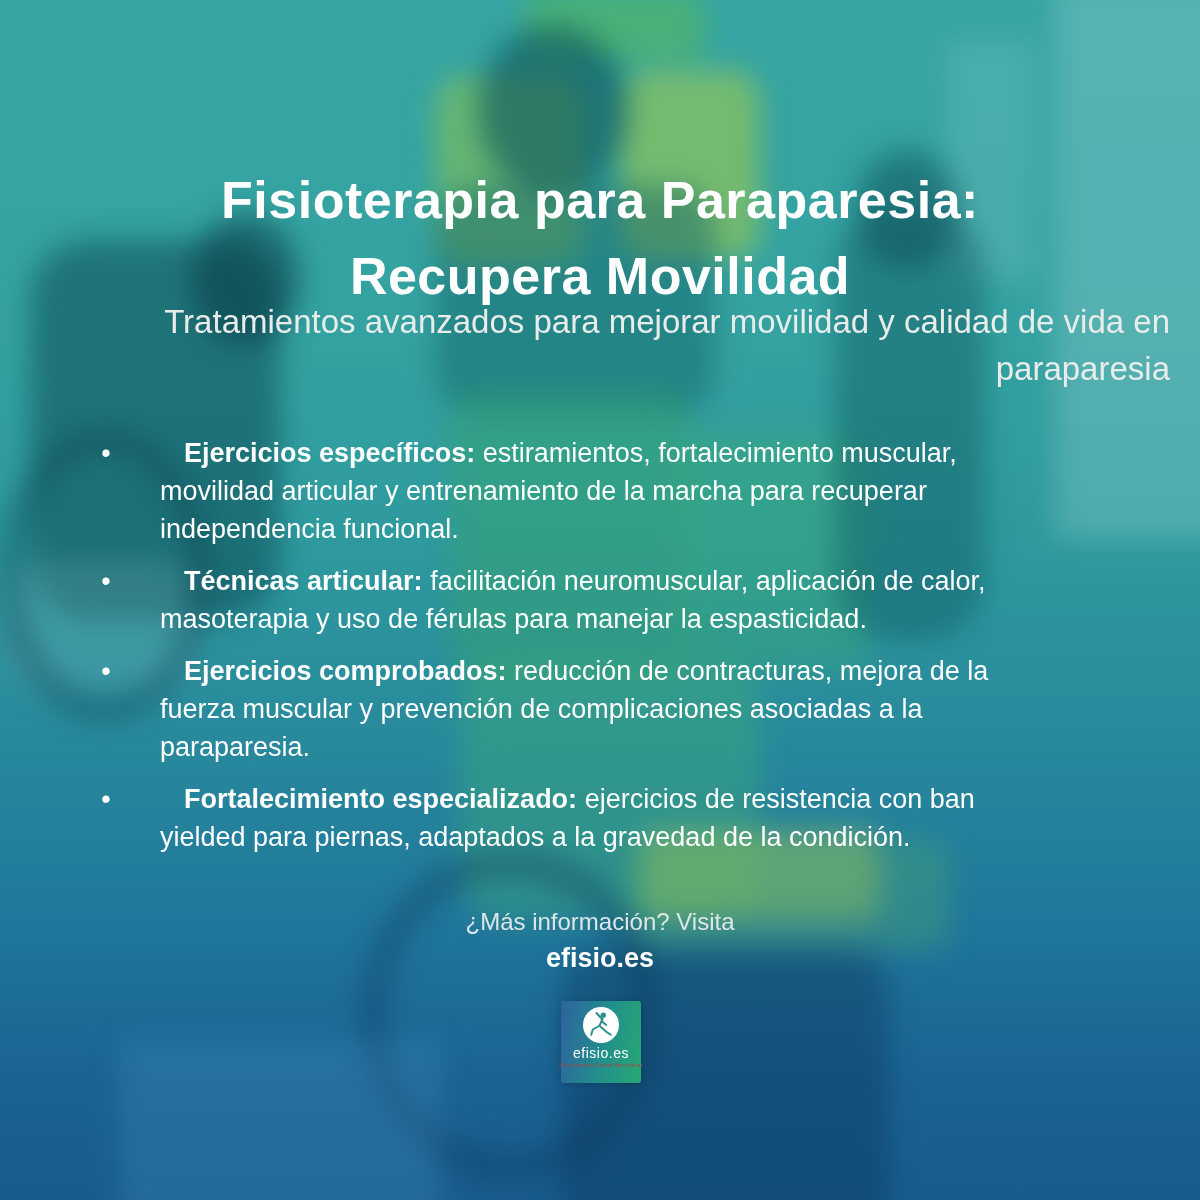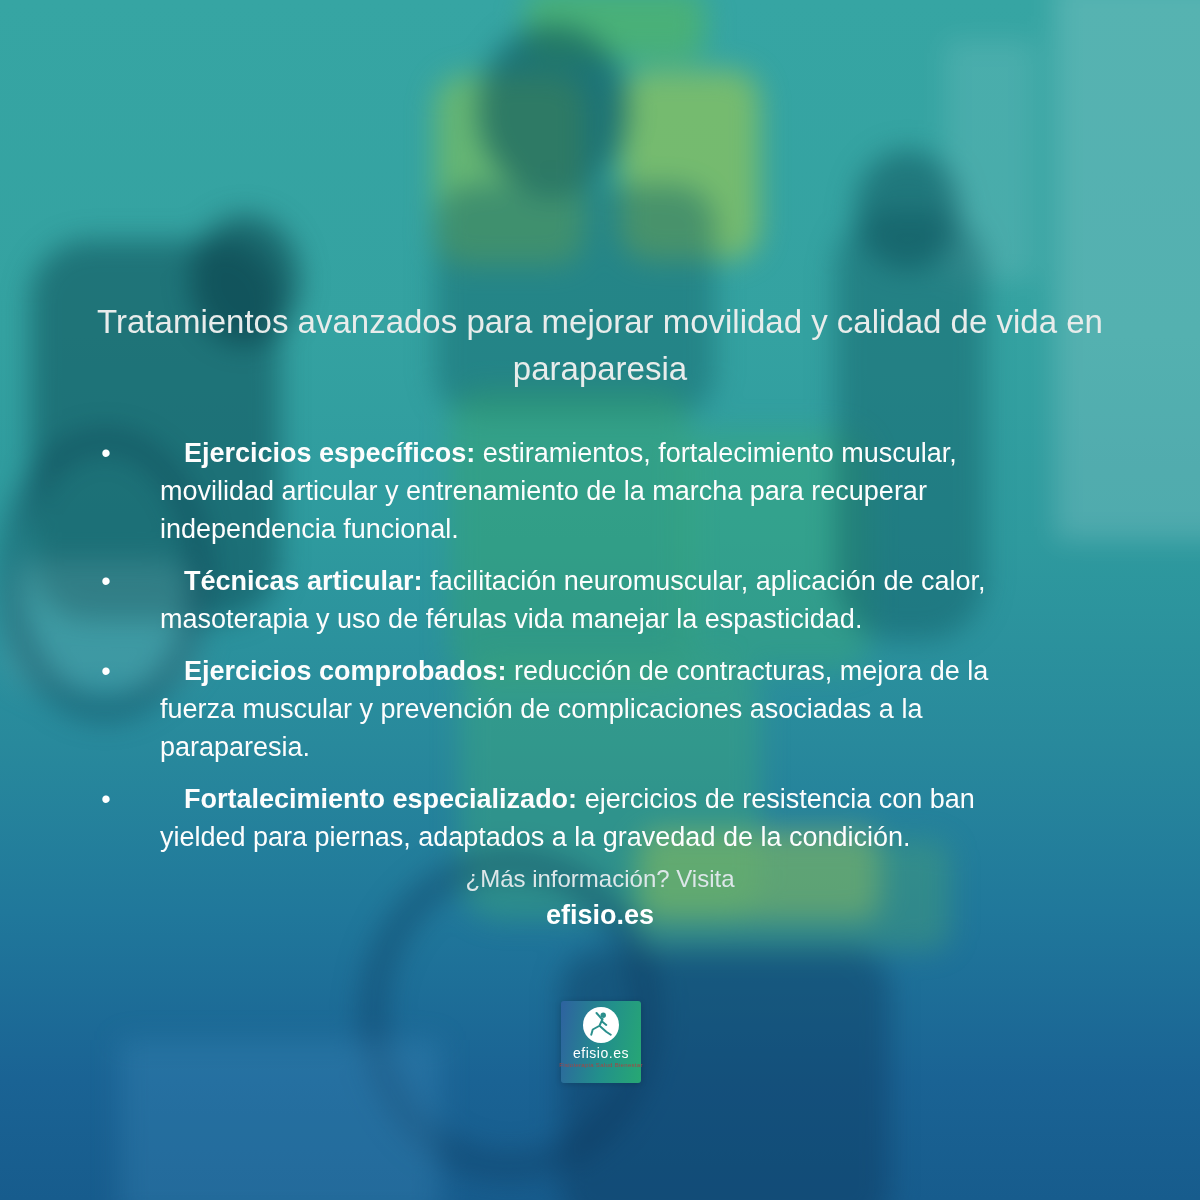--- a/index.html
+++ b/index.html
@@ -60,21 +60,21 @@
     font-size: 52px;
     font-weight: bold;
     line-height: 76px;
     letter-spacing: 0.5px;
   }
   .subtitle {
     position: absolute;
     top: 298px; left: 0; right: 0;
     margin: 0 auto;
     max-width: 1140px;
-    text-align: center;
+    text-align: right;
     color: #e8eceb;
     font-size: 33px;
     font-weight: normal;
     line-height: 47px;
   }
   .benefits {
     position: absolute;
     top: 434px; left: 96px;
     width: 964px;
     list-style: none;
@@ -93,21 +93,21 @@
     left: 0; top: 0;
     width: 20px;
     text-align: center;
     font-size: 27px;
     color: #ffffff;
   }
   .benefit .lead { font-weight: bold; margin-left: 24px; }
 
   .footer {
     position: absolute;
-    top: 862px; left: 0; right: 0;
+    top: 905px; left: 0; right: 0;
     text-align: center;
   }
   .footer .cta {
     color: #dde7e9;
     font-size: 24px;
     line-height: 34px;
   }
   .footer .site {
     color: #ffffff;
     font-size: 27px;
@@ -178,33 +178,37 @@
     <div class="shape s-left-wheel"></div>
     <div class="shape s-right-child"></div>
     <div class="shape s-right-child-head"></div>
     <div class="shape s-bottom-wheel"></div>
     <div class="shape s-bottom-frame"></div>
     <div class="shape s-bottom-light"></div>
   </div>
 
   <div class="content">
 
+    <div class="title">
+      <div>Fisioterapia para Paraparesia:</div>
+      <div>Recupera Movilidad</div>
+    </div>
 
     <p class="subtitle">Tratamientos avanzados para mejorar movilidad y calidad de vida en paraparesia</p>
 
     <ul class="benefits">
       <li class="benefit">
         <span class="bullet-dot">•</span>
         <span class="lead">Ejercicios específicos:</span>
         <span>estiramientos, fortalecimiento muscular, movilidad articular y entrenamiento de la marcha para recuperar independencia funcional.</span>
       </li>
       <li class="benefit">
         <span class="bullet-dot">•</span>
         <span class="lead">Técnicas articular:</span>
-        <span>facilitación neuromuscular, aplicación de calor, masoterapia y uso de férulas vida manejar la espasticidad.</span>
+        <span>facilitación neuromuscular, aplicación de calor, masoterapia y uso de férulas para manejar la espasticidad.</span>
       </li>
       <li class="benefit">
         <span class="bullet-dot">•</span>
         <span class="lead">Ejercicios comprobados:</span>
         <span>reducción de contracturas, mejora de la fuerza muscular y prevención de complicaciones asociadas a la paraparesia.</span>
       </li>
       <li class="benefit">
         <span class="bullet-dot">•</span>
         <span class="lead">Fortalecimiento especializado:</span>
         <span>ejercicios de resistencia con ban yielded para piernas, adaptados a la gravedad de la condición.</span>

